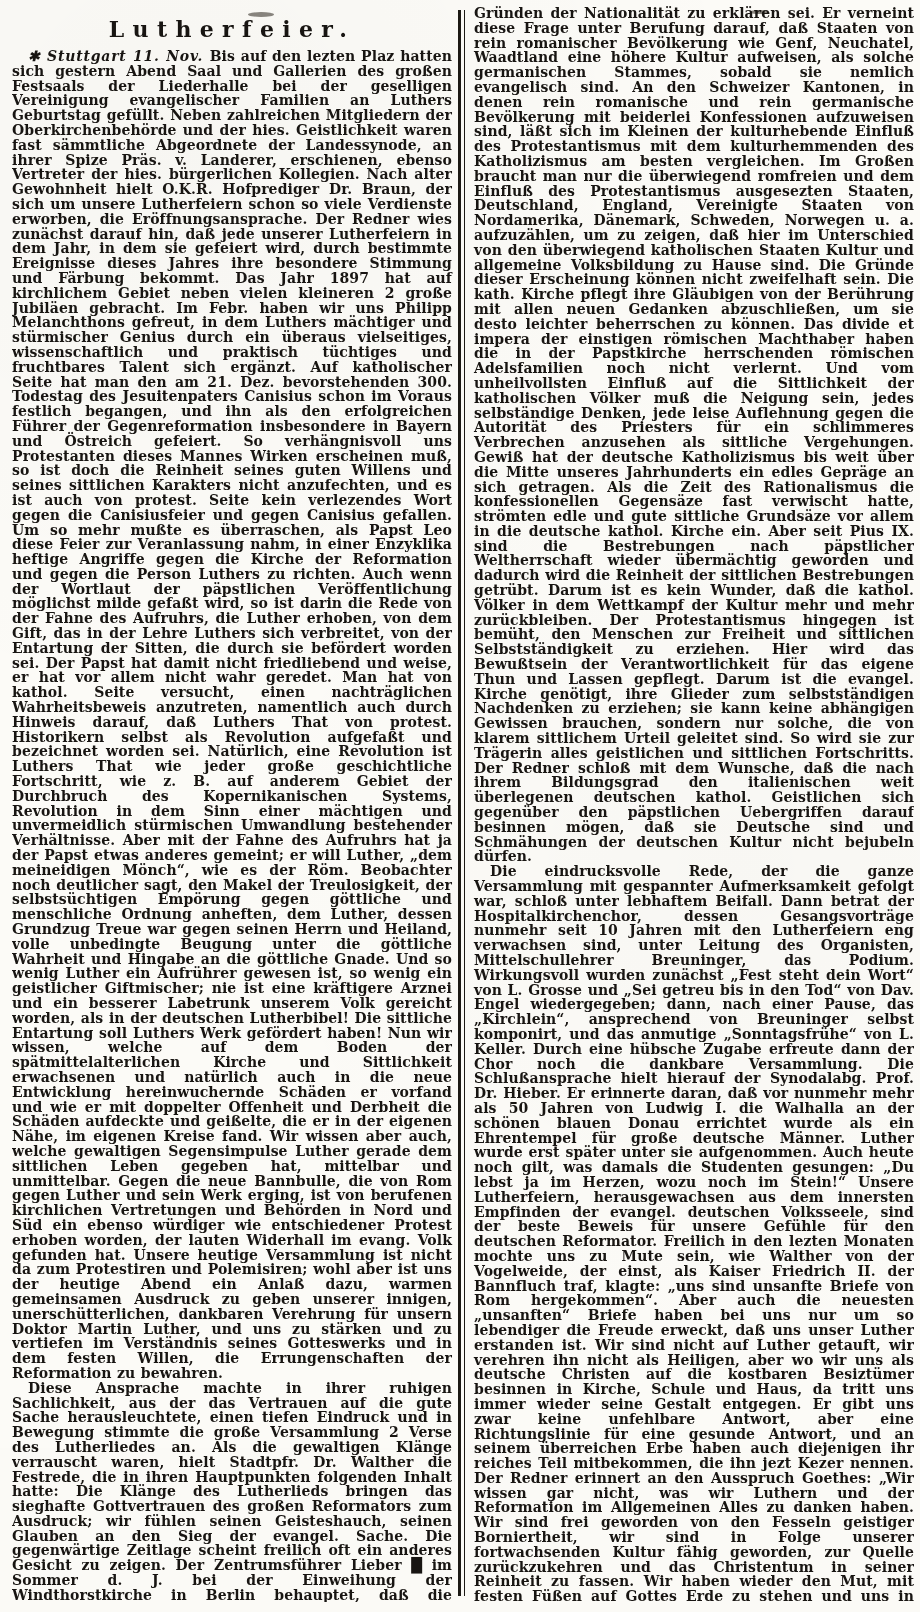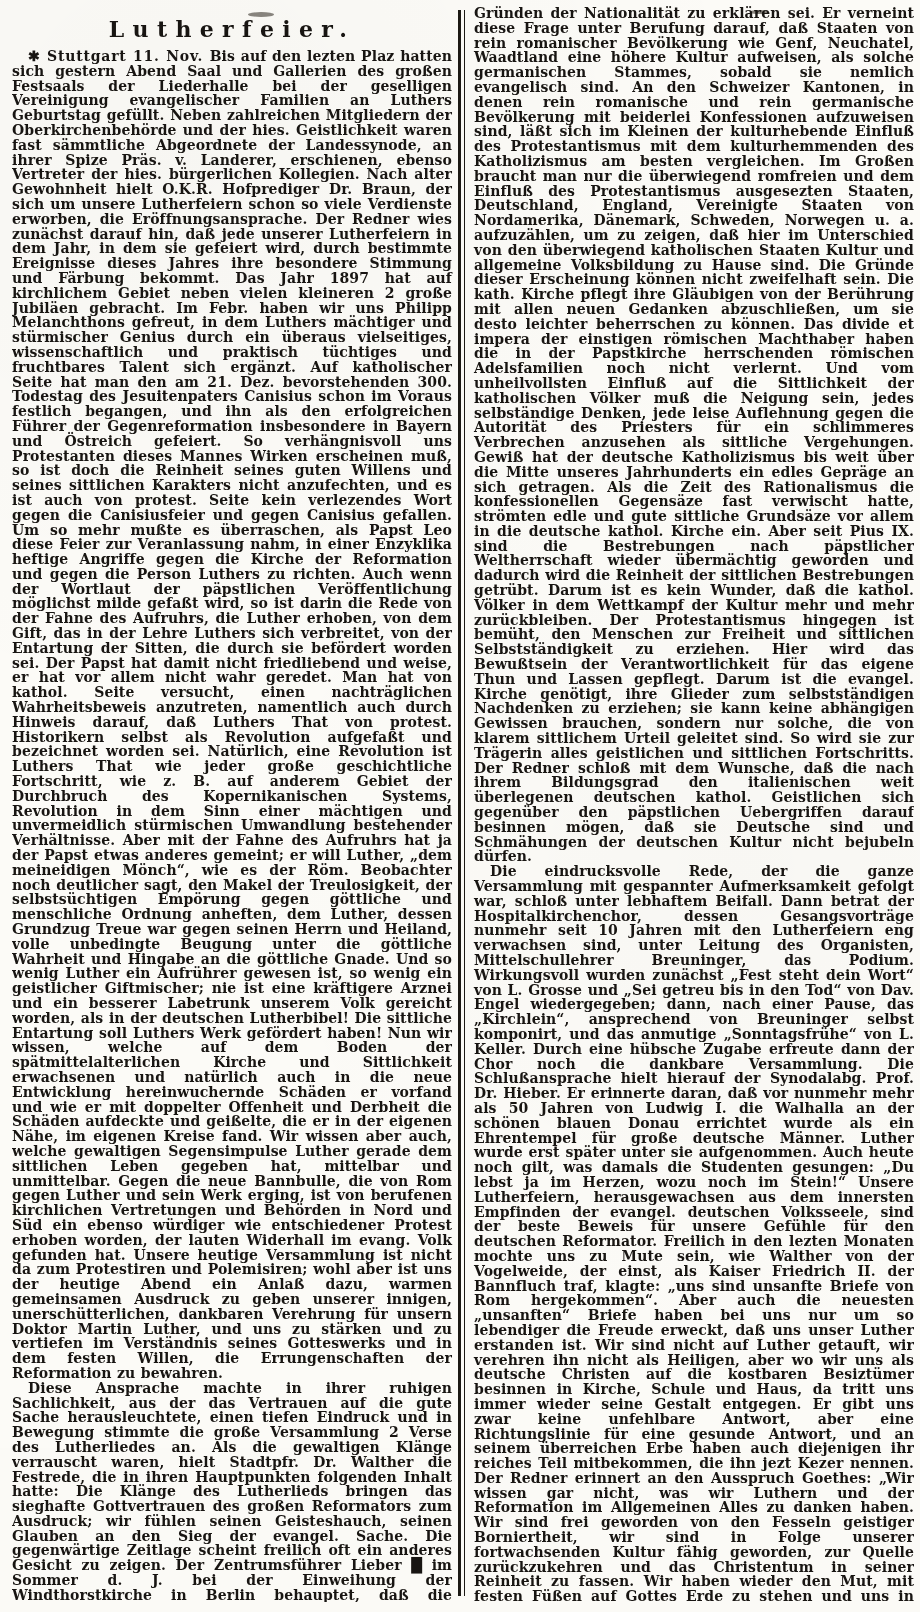--- a/index.html
+++ b/index.html
@@ -62,20 +62,21 @@
     text-align: justify;
     letter-spacing: 0.1px;
     word-spacing: 0.5px;
     -webkit-hyphens: none;
     hyphens: none;
   }
   .para.indent { text-indent: 16px; }
   .lead {
     font-weight: bold;
     letter-spacing: 0.8px;
+    font-style: italic;
   }
   .smudge {
     position: absolute;
     background: #2a241c;
     border-radius: 50%;
     opacity: 0.55;
   }
 </style>
 </head>
 <body>

